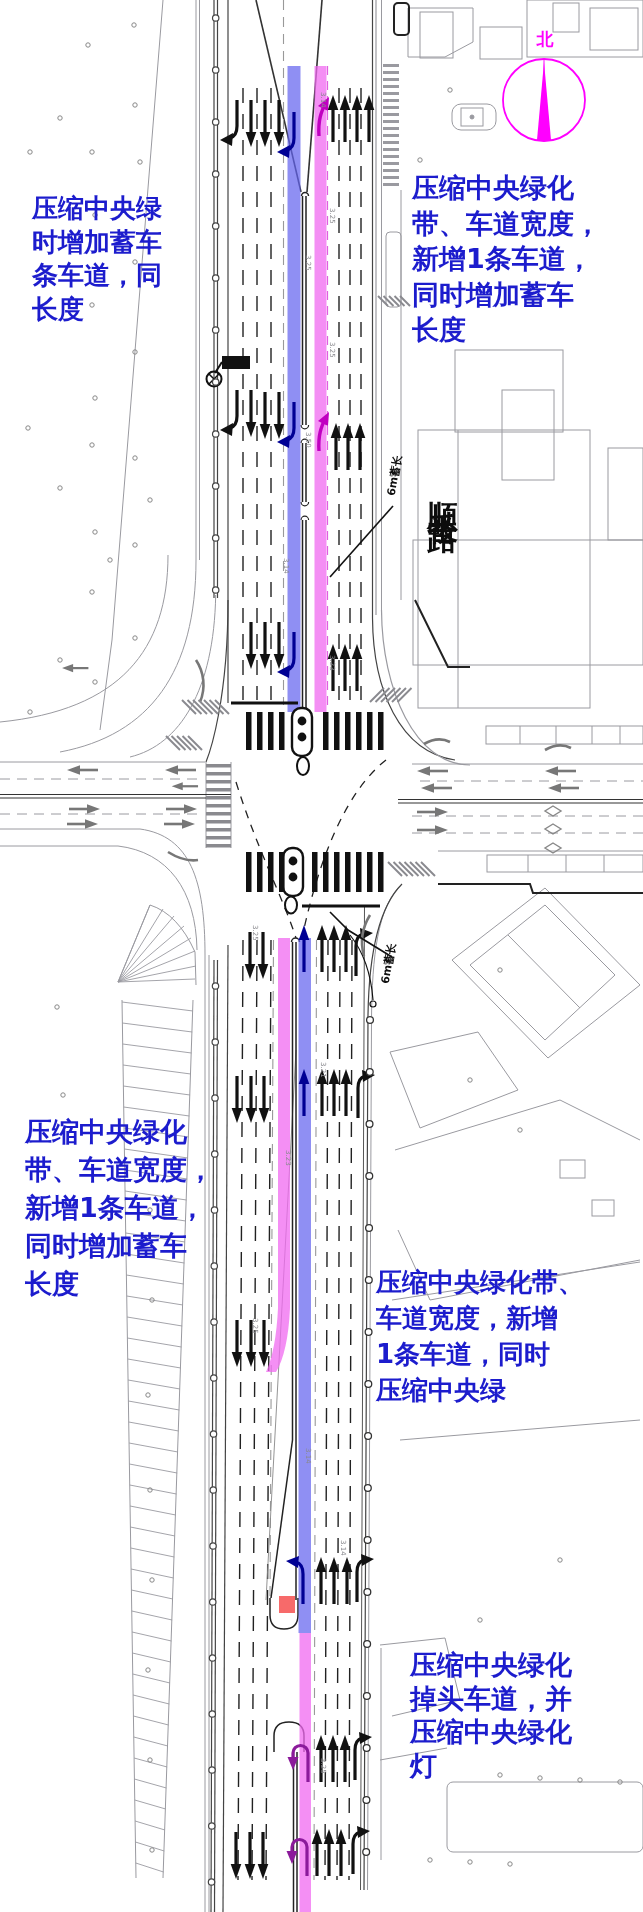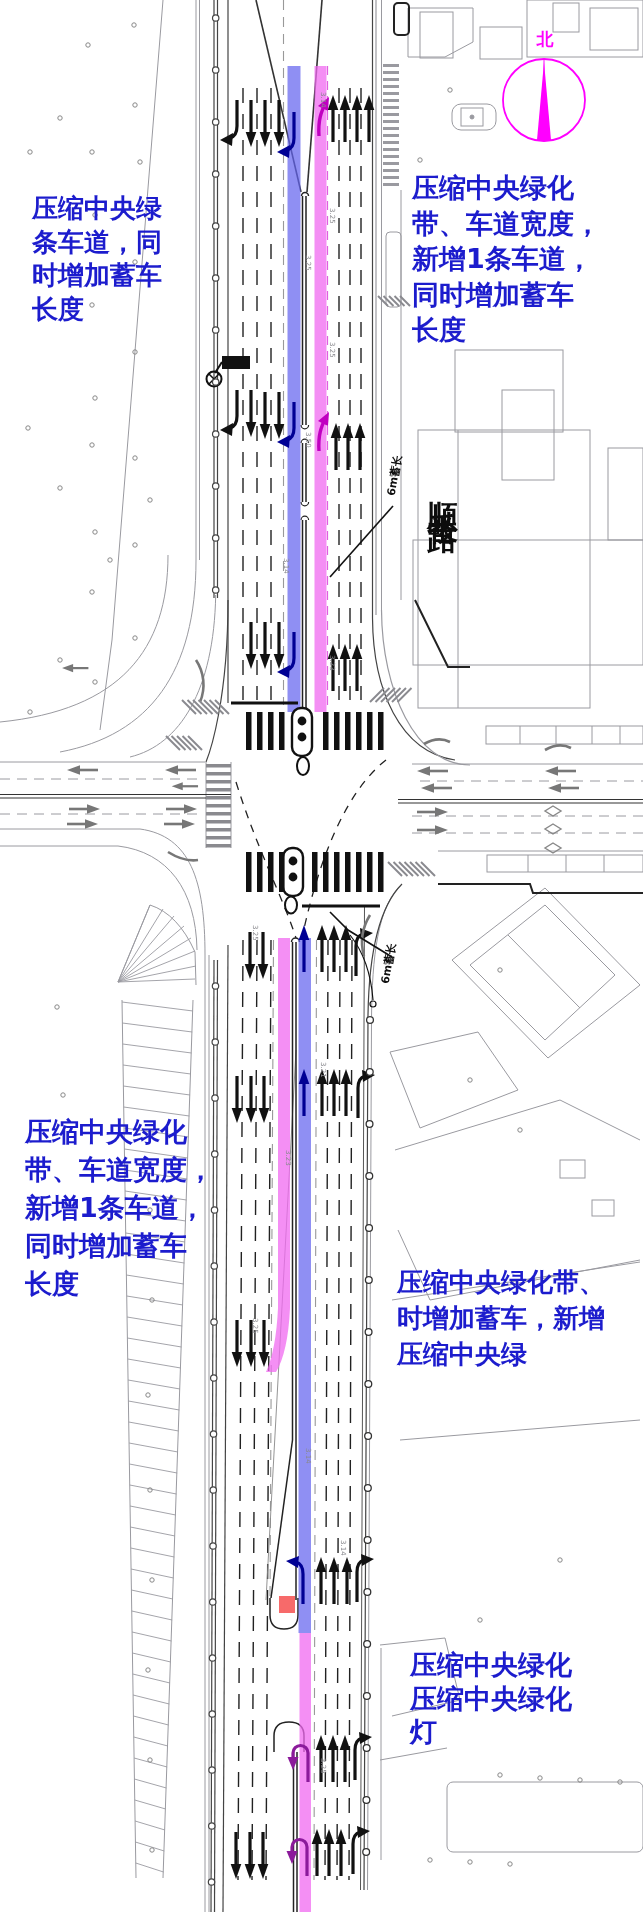--- a/index.html
+++ b/index.html
@@ -5,21 +5,21 @@
   html,body{margin:0;padding:0;background:#fff;}
   #stage{position:relative;width:643px;height:1912px;background:#ffffff;overflow:hidden;
          font-family:"DejaVu Sans",sans-serif;}
   #cad{position:absolute;left:0;top:0;}
   .ann{position:absolute;color:#1c1ccd;font-weight:800;white-space:nowrap;
        font-family:"DejaVu Sans",sans-serif;}
   .ann div{white-space:nowrap;}
   #ann-top-left{left:32px;top:192px;font-size:26px;line-height:33.5px;}
   #ann-top-right{left:412px;top:170px;font-size:27px;line-height:35.5px;}
   #ann-mid-left{left:25px;top:1113px;font-size:27px;line-height:38px;}
-  #ann-mid-right{left:397px;top:1264px;font-size:26px;line-height:36px;}
+  #ann-mid-right{left:376px;top:1264px;font-size:26px;line-height:36px;}
   #ann-bottom-right{left:410px;top:1648px;font-size:27px;line-height:33.5px;}
   #road-name{position:absolute;left:422px;top:476px;writing-mode:vertical-rl;
              font-size:31px;font-weight:800;color:#0d0d0d;letter-spacing:11px;}
   .storage{position:absolute;font-size:11px;font-weight:700;color:#111;
            transform:rotate(-80deg);transform-origin:center;}
   #storage-upper{left:374px;top:468px;}
   #storage-lower{left:368px;top:956px;}
   #north-label{position:absolute;left:529px;top:28px;width:32px;text-align:center;
                color:#ff00ff;font-size:17px;font-weight:700;}
 </style>
@@ -658,22 +658,22 @@
         <text x="306" y="1448" fill="#8a8a8f" font-size="7" transform="rotate(90 306 1448)" font-family="DejaVu Sans, sans-serif">3.14</text>
         <text x="321" y="1758" fill="#8a8a8f" font-size="7" transform="rotate(90 321 1758)" font-family="DejaVu Sans, sans-serif">3.25</text>
         <text x="286" y="1150" fill="#8a8a8f" font-size="7" transform="rotate(90 286 1150)" font-family="DejaVu Sans, sans-serif">3.23</text>
         <text x="341" y="1540" fill="#8a8a8f" font-size="7" transform="rotate(90 341 1540)" font-family="DejaVu Sans, sans-serif">3.14</text>
         <text x="253" y="925" fill="#8a8a8f" font-size="7" transform="rotate(90 253 925)" font-family="DejaVu Sans, sans-serif">3.25</text>
       </g>
 </svg>
 
 <div class="ann" id="ann-top-left">
   <div>压缩中央绿</div>
+  <div>时增加蓄车</div>
   <div>条车道，同</div>
-  <div>时增加蓄车</div>
   <div>长度</div>
 </div>
 
 <div class="ann" id="ann-top-right">
   <div>压缩中央绿化</div>
   <div>带、车道宽度，</div>
   <div>新增1条车道，</div>
   <div>同时增加蓄车</div>
   <div>长度</div>
 </div>
@@ -681,26 +681,28 @@
 <div class="ann" id="ann-mid-left">
   <div>压缩中央绿化</div>
   <div>带、车道宽度，</div>
   <div>新增1条车道，</div>
   <div>同时增加蓄车</div>
   <div>长度</div>
 </div>
 
 <div class="ann" id="ann-mid-right">
   <div>压缩中央绿化带、</div>
-  <div>时增加蓄车，新增</div>
+  <div>车道宽度，新增</div>
+  <div>1条车道，同时</div>
   <div>压缩中央绿</div>
 </div>
 
 <div class="ann" id="ann-bottom-right">
   <div>压缩中央绿化</div>
+  <div>掉头车道，并</div>
   <div>压缩中央绿化</div>
   <div>灯</div>
 </div>
 
 <div id="road-name">顺番路</div>
 <div class="storage" id="storage-upper">6m蓄长</div>
 <div class="storage" id="storage-lower">6m蓄长</div>
 <div id="north-label">北</div>
 
 </div>

